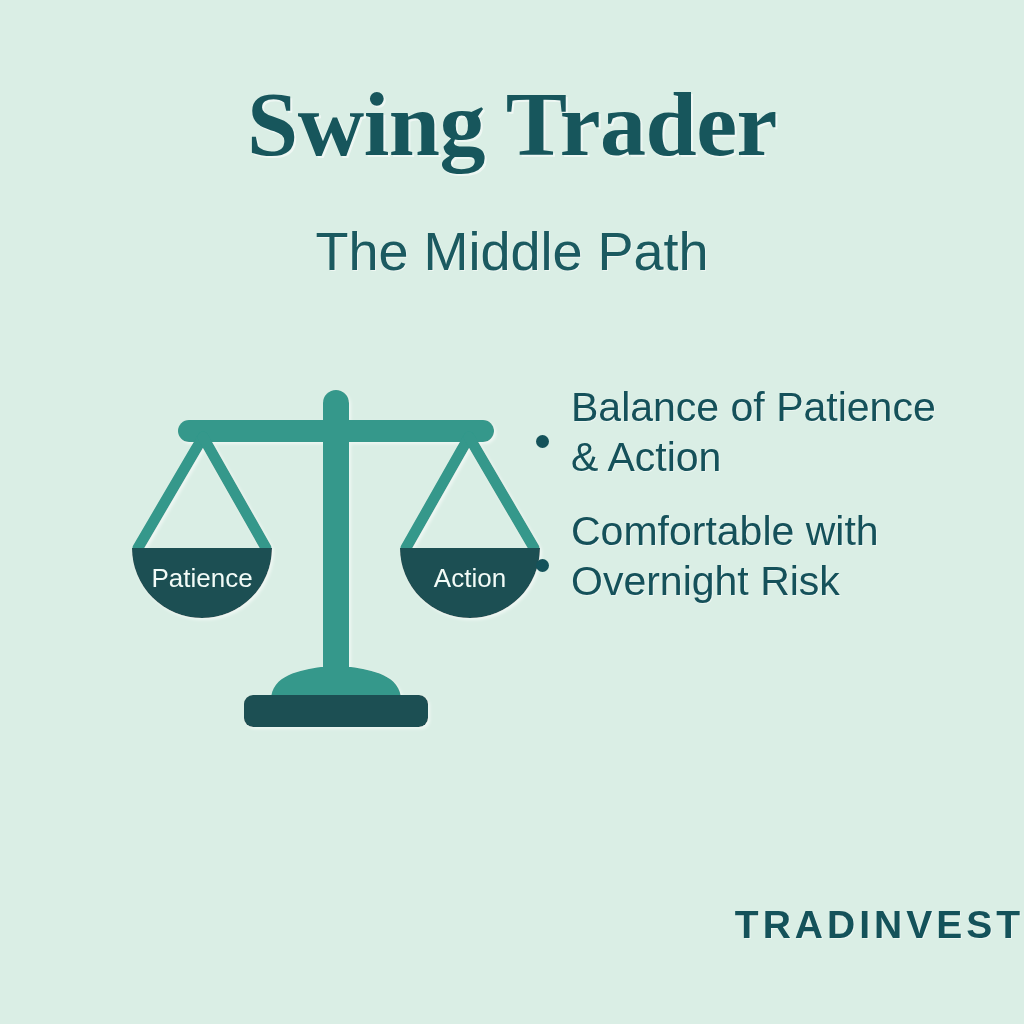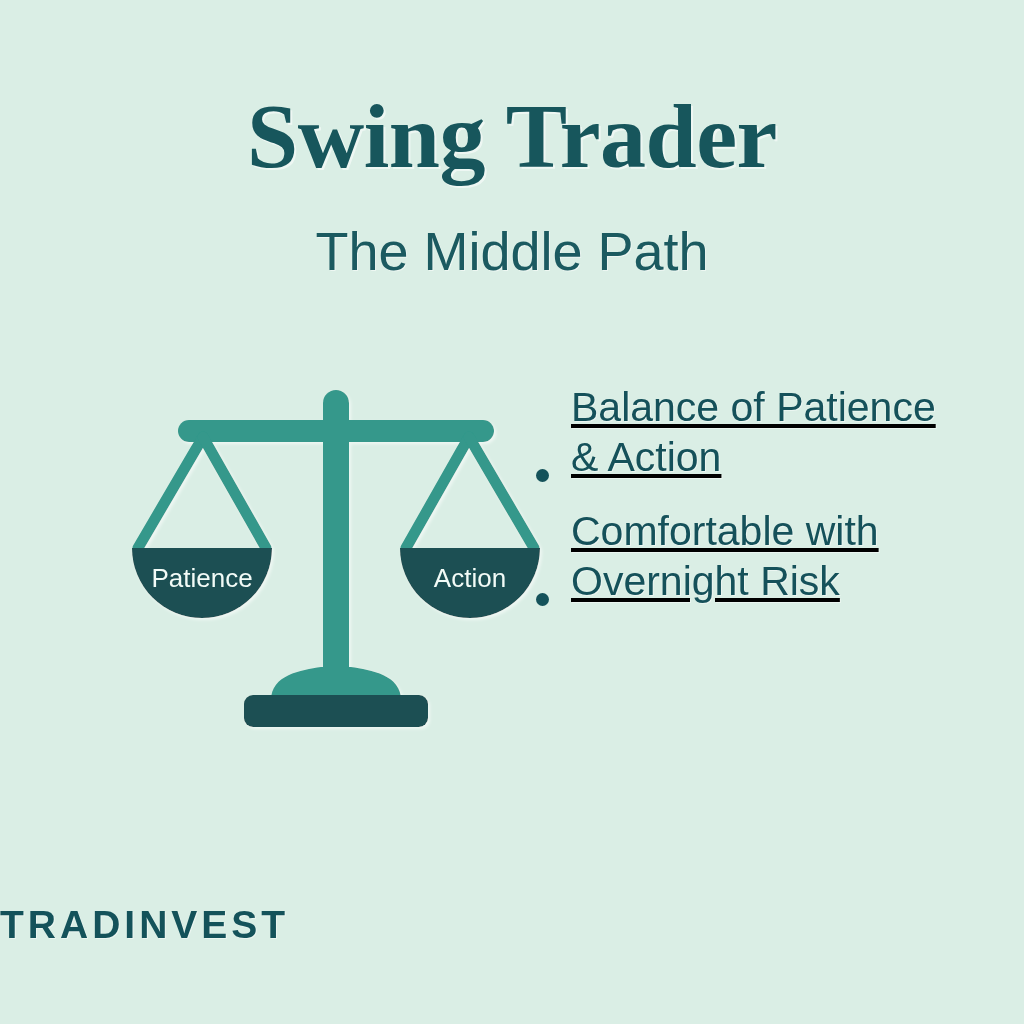--- a/index.html
+++ b/index.html
@@ -26,21 +26,21 @@
   #header {
     position: absolute;
     top: 0;
     left: 0;
     width: 1024px;
     text-align: center;
   }
 
   #title {
     position: absolute;
-    top: 90px;
+    top: 78px;
     left: 0;
     width: 1024px;
     margin: 0;
     font-family: "Liberation Serif", "DejaVu Serif", serif;
     font-weight: 700;
     font-size: 92px;
     line-height: 1.0;
     letter-spacing: -0.5px;
     color: #17565c;
     text-shadow: 2px 2px 0 rgba(255,255,255,0.55);
@@ -88,23 +88,22 @@
     left: 536px;
     top: 382px;
     width: 420px;
     margin: 0;
     padding: 0;
     list-style: none;
   }
   .bullet-item {
     position: relative;
     display: flex;
-    align-items: flex-end;
+    align-items: center;
     margin-bottom: 24px;
-    text-decoration: underline;
   }
   .bullet-dot {
     flex: 0 0 auto;
     width: 13px;
     height: 13px;
     border-radius: 50%;
     background: #14525a;
     margin-top: 18px;
     margin-right: 22px;
   }
@@ -116,21 +115,21 @@
     color: #15515a;
     text-shadow: 1px 1px 0 rgba(255,255,255,0.45);
   }
 
   
   #footer-brand {
     position: absolute;
     top: 903px;
     left: 0;
     width: 1024px;
-    text-align: left;
+    text-align: right;
     font-family: "Liberation Sans", sans-serif;
     font-weight: 700;
     font-size: 39px;
     letter-spacing: 4px;
     color: #14525a;
     text-shadow: 1px 1px 0 rgba(255,255,255,0.45);
     white-space: nowrap;
   }
 </style>
 </head>

